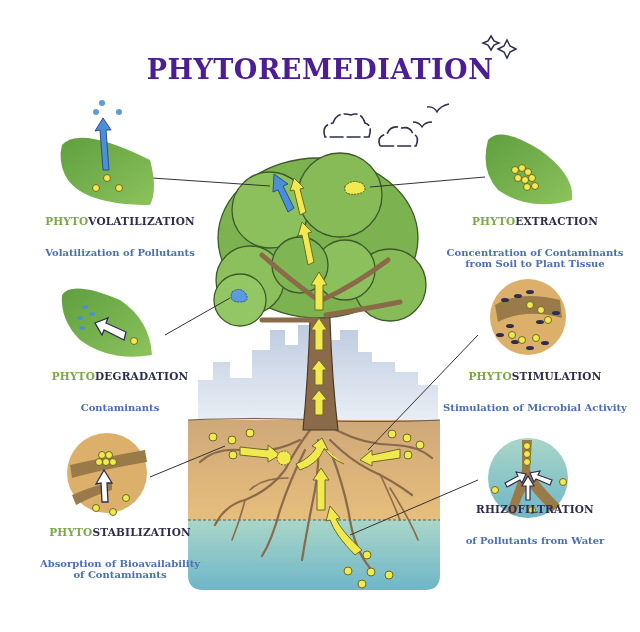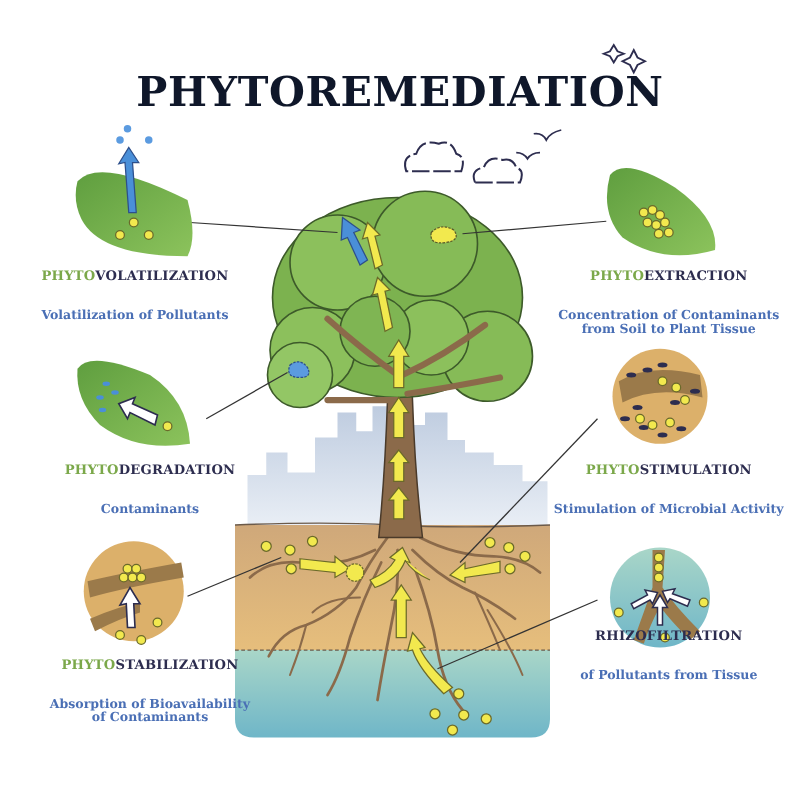--- a/index.html
+++ b/index.html
@@ -1,17 +1,17 @@
 <!DOCTYPE html>
 <html><head>
 <meta charset="utf-8">
 <style>
   html,body{margin:0;padding:0;background:#ffffff;}
   body{width:640px;height:632px;position:relative;overflow:hidden;font-family:"DejaVu Serif",serif;}
-  .title{position:absolute;left:0;top:54px;width:640px;text-align:center;font-family:"DejaVu Serif",serif;font-weight:bold;font-size:33px;color:#0f172a;letter-spacing:0.5px;}
+  .title{position:absolute;left:0;top:54px;width:640px;text-align:center;font-family:"DejaVu Serif",serif;font-weight:bold;font-size:27px;color:#4c1d95;letter-spacing:0.5px;}
   .label{position:absolute;text-align:center;font-family:"DejaVu Serif",serif;}
   .label .head{font-weight:bold;font-size:10.5px;color:#2d2d4f;white-space:nowrap;letter-spacing:0.2px;}
   .label .head .phyto{color:#7ba84a;}
   .label .desc{font-weight:bold;font-size:10px;color:#4a6fb5;line-height:11px;margin-top:20px;}
   svg.scene{position:absolute;left:0;top:0;}
 </style>
 </head>
 <body>
 
 <div class="title">PHYTOREMEDIATION</div>
@@ -237,21 +237,21 @@
         <circle cx="532" cy="510" r="3.5"></circle>
       </g>
     <g fill="#fff" stroke="#2d2d4f" stroke-width="1.2">
       <path d="M505 483 L518 476 L516 472 L526 474 L522 483 L520 480 L507 487 Z"></path>
       <path d="M552 480 L538 475 L540 471 L530 473 L534 482 L536 479 L550 485 Z"></path>
       <path d="M526 500 L526 486 L522 486 L528 476 L534 486 L530 486 L530 500 Z"></path>
     </g>
   </g>
 </svg>
 
-<div class="label" style="left:8px;top:215px;width:200px;">
+<div class="label" style="left:20px;top:215px;width:200px;">
   <div class="head"><span class="phyto">PHYTO</span><span>VOLATILIZATION</span></div>
   <div class="desc">
       <div>Volatilization of Pollutants</div>
     </div>
 </div>
 
 <div class="label" style="left:430px;top:215px;width:210px;">
   <div class="head"><span class="phyto">PHYTO</span><span>EXTRACTION</span></div>
   <div class="desc">
       <div>Concentration of Contaminants</div>
@@ -277,15 +277,15 @@
   <div class="head"><span class="phyto">PHYTO</span><span>STABILIZATION</span></div>
   <div class="desc">
       <div>Absorption of Bioavailability</div>
       <div>of Contaminants</div>
     </div>
 </div>
 
 <div class="label" style="left:430px;top:503px;width:210px;">
   <div class="head"><span class="phyto"></span><span>RHIZOFILTRATION</span></div>
   <div class="desc">
-      <div>of Pollutants from Tissue</div>
+      <div>of Pollutants from Water</div>
     </div>
 </div>
 
 </body></html>

